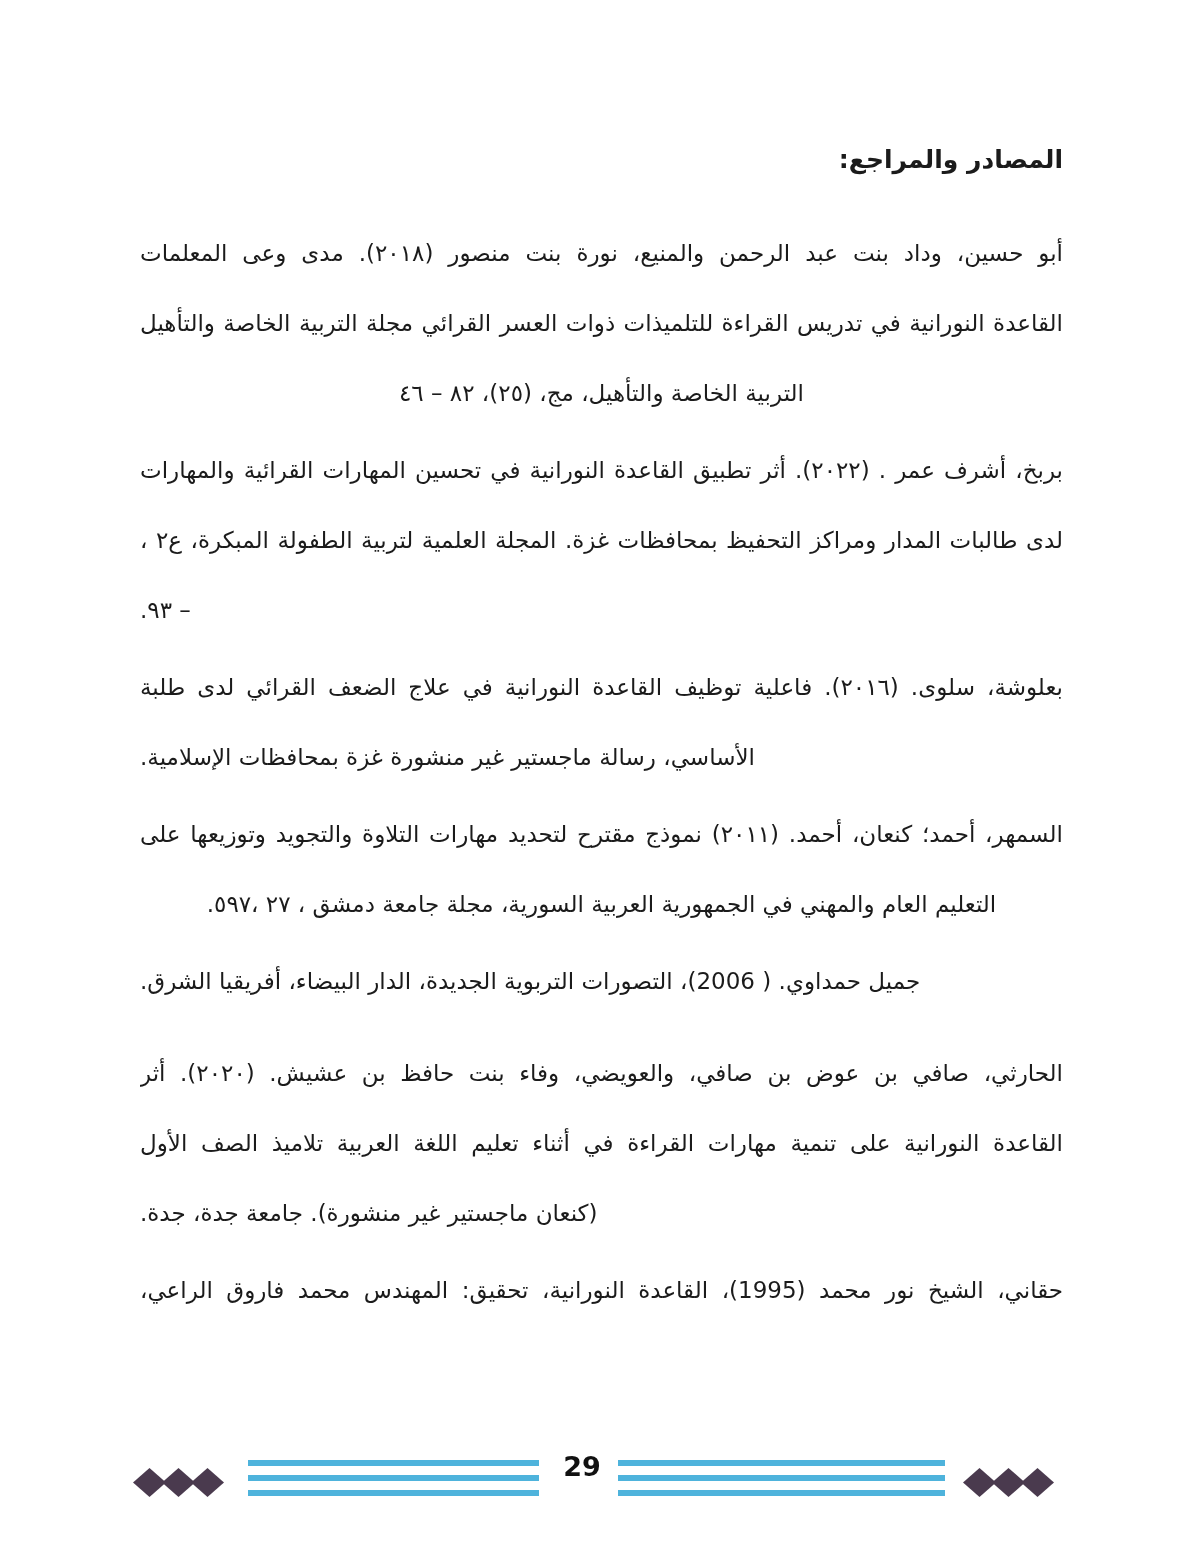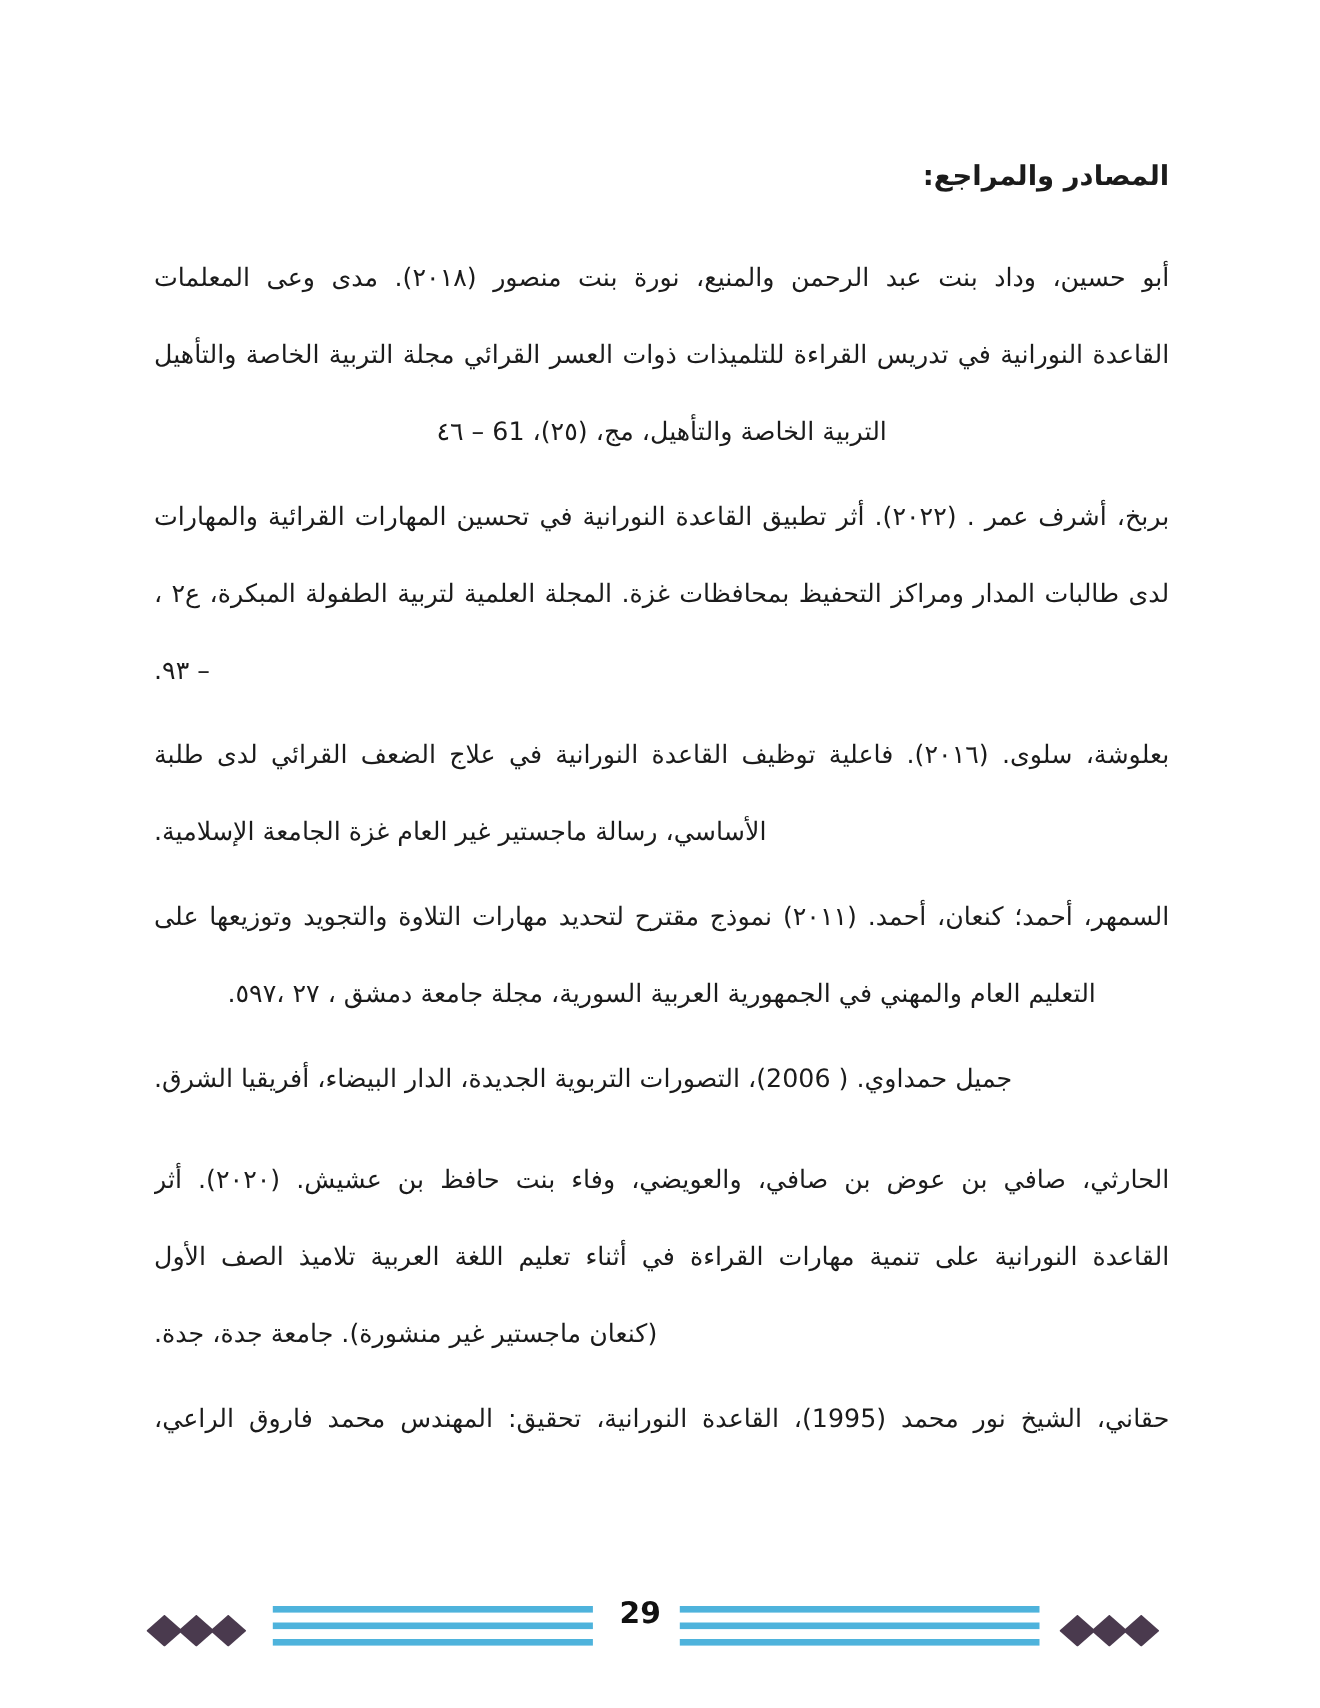--- a/index.html
+++ b/index.html
@@ -101,32 +101,32 @@
 <body>
 
 <div class="page">
 
   <div class="content">
     <h1 class="title">المصادر والمراجع:</h1>
 
     <div class="ref">
       <div class="line full">أبو حسين، وداد بنت عبد الرحمن والمنيع، نورة بنت منصور (٢٠١٨). مدى وعى المعلمات باستراتيجية</div>
       <div class="line full">القاعدة النورانية في تدريس القراءة للتلميذات ذوات العسر القرائي مجلة التربية الخاصة والتأهيل مؤسسة</div>
-      <div class="line center">التربية الخاصة والتأهيل، مج، (٢٥)، 61 – ٤٦</div>
+      <div class="line center">التربية الخاصة والتأهيل، مج، (٢٥)، ٨٢ – ٤٦</div>
     </div>
 
     <div class="ref">
       <div class="line full">بربخ، أشرف عمر . (٢٠٢٢). أثر تطبيق القاعدة النورانية في تحسين المهارات القرائية والمهارات الكتابية</div>
       <div class="line full">لدى طالبات المدار ومراكز التحفيظ بمحافظات غزة. المجلة العلمية لتربية الطفولة المبكرة، ع٢ ، ٦٠</div>
       <div class="line indent indent-lg">– ٩٣.</div>
     </div>
 
     <div class="ref">
       <div class="line full">بعلوشة، سلوى. (٢٠١٦). فاعلية توظيف القاعدة النورانية في علاج الضعف القرائي لدى طلبة الصف الثالث</div>
-      <div class="line indent">الأساسي، رسالة ماجستير غير العام غزة الجامعة الإسلامية.</div>
+      <div class="line indent">الأساسي، رسالة ماجستير غير منشورة غزة بمحافظات الإسلامية.</div>
     </div>
 
     <div class="ref">
       <div class="line full">السمهر، أحمد؛ كنعان، أحمد. (٢٠١١) نموذج مقترح لتحديد مهارات التلاوة والتجويد وتوزيعها على مراحل</div>
       <div class="line center">التعليم العام والمهني في الجمهورية العربية السورية، مجلة جامعة دمشق ، ٢٧ ،٥٩٧.</div>
     </div>
 
     <div class="ref gap-lg">
       <div class="line indent">جميل حمداوي. ( 2006)، التصورات التربوية الجديدة، الدار البيضاء، أفريقيا الشرق.</div>
     </div>

